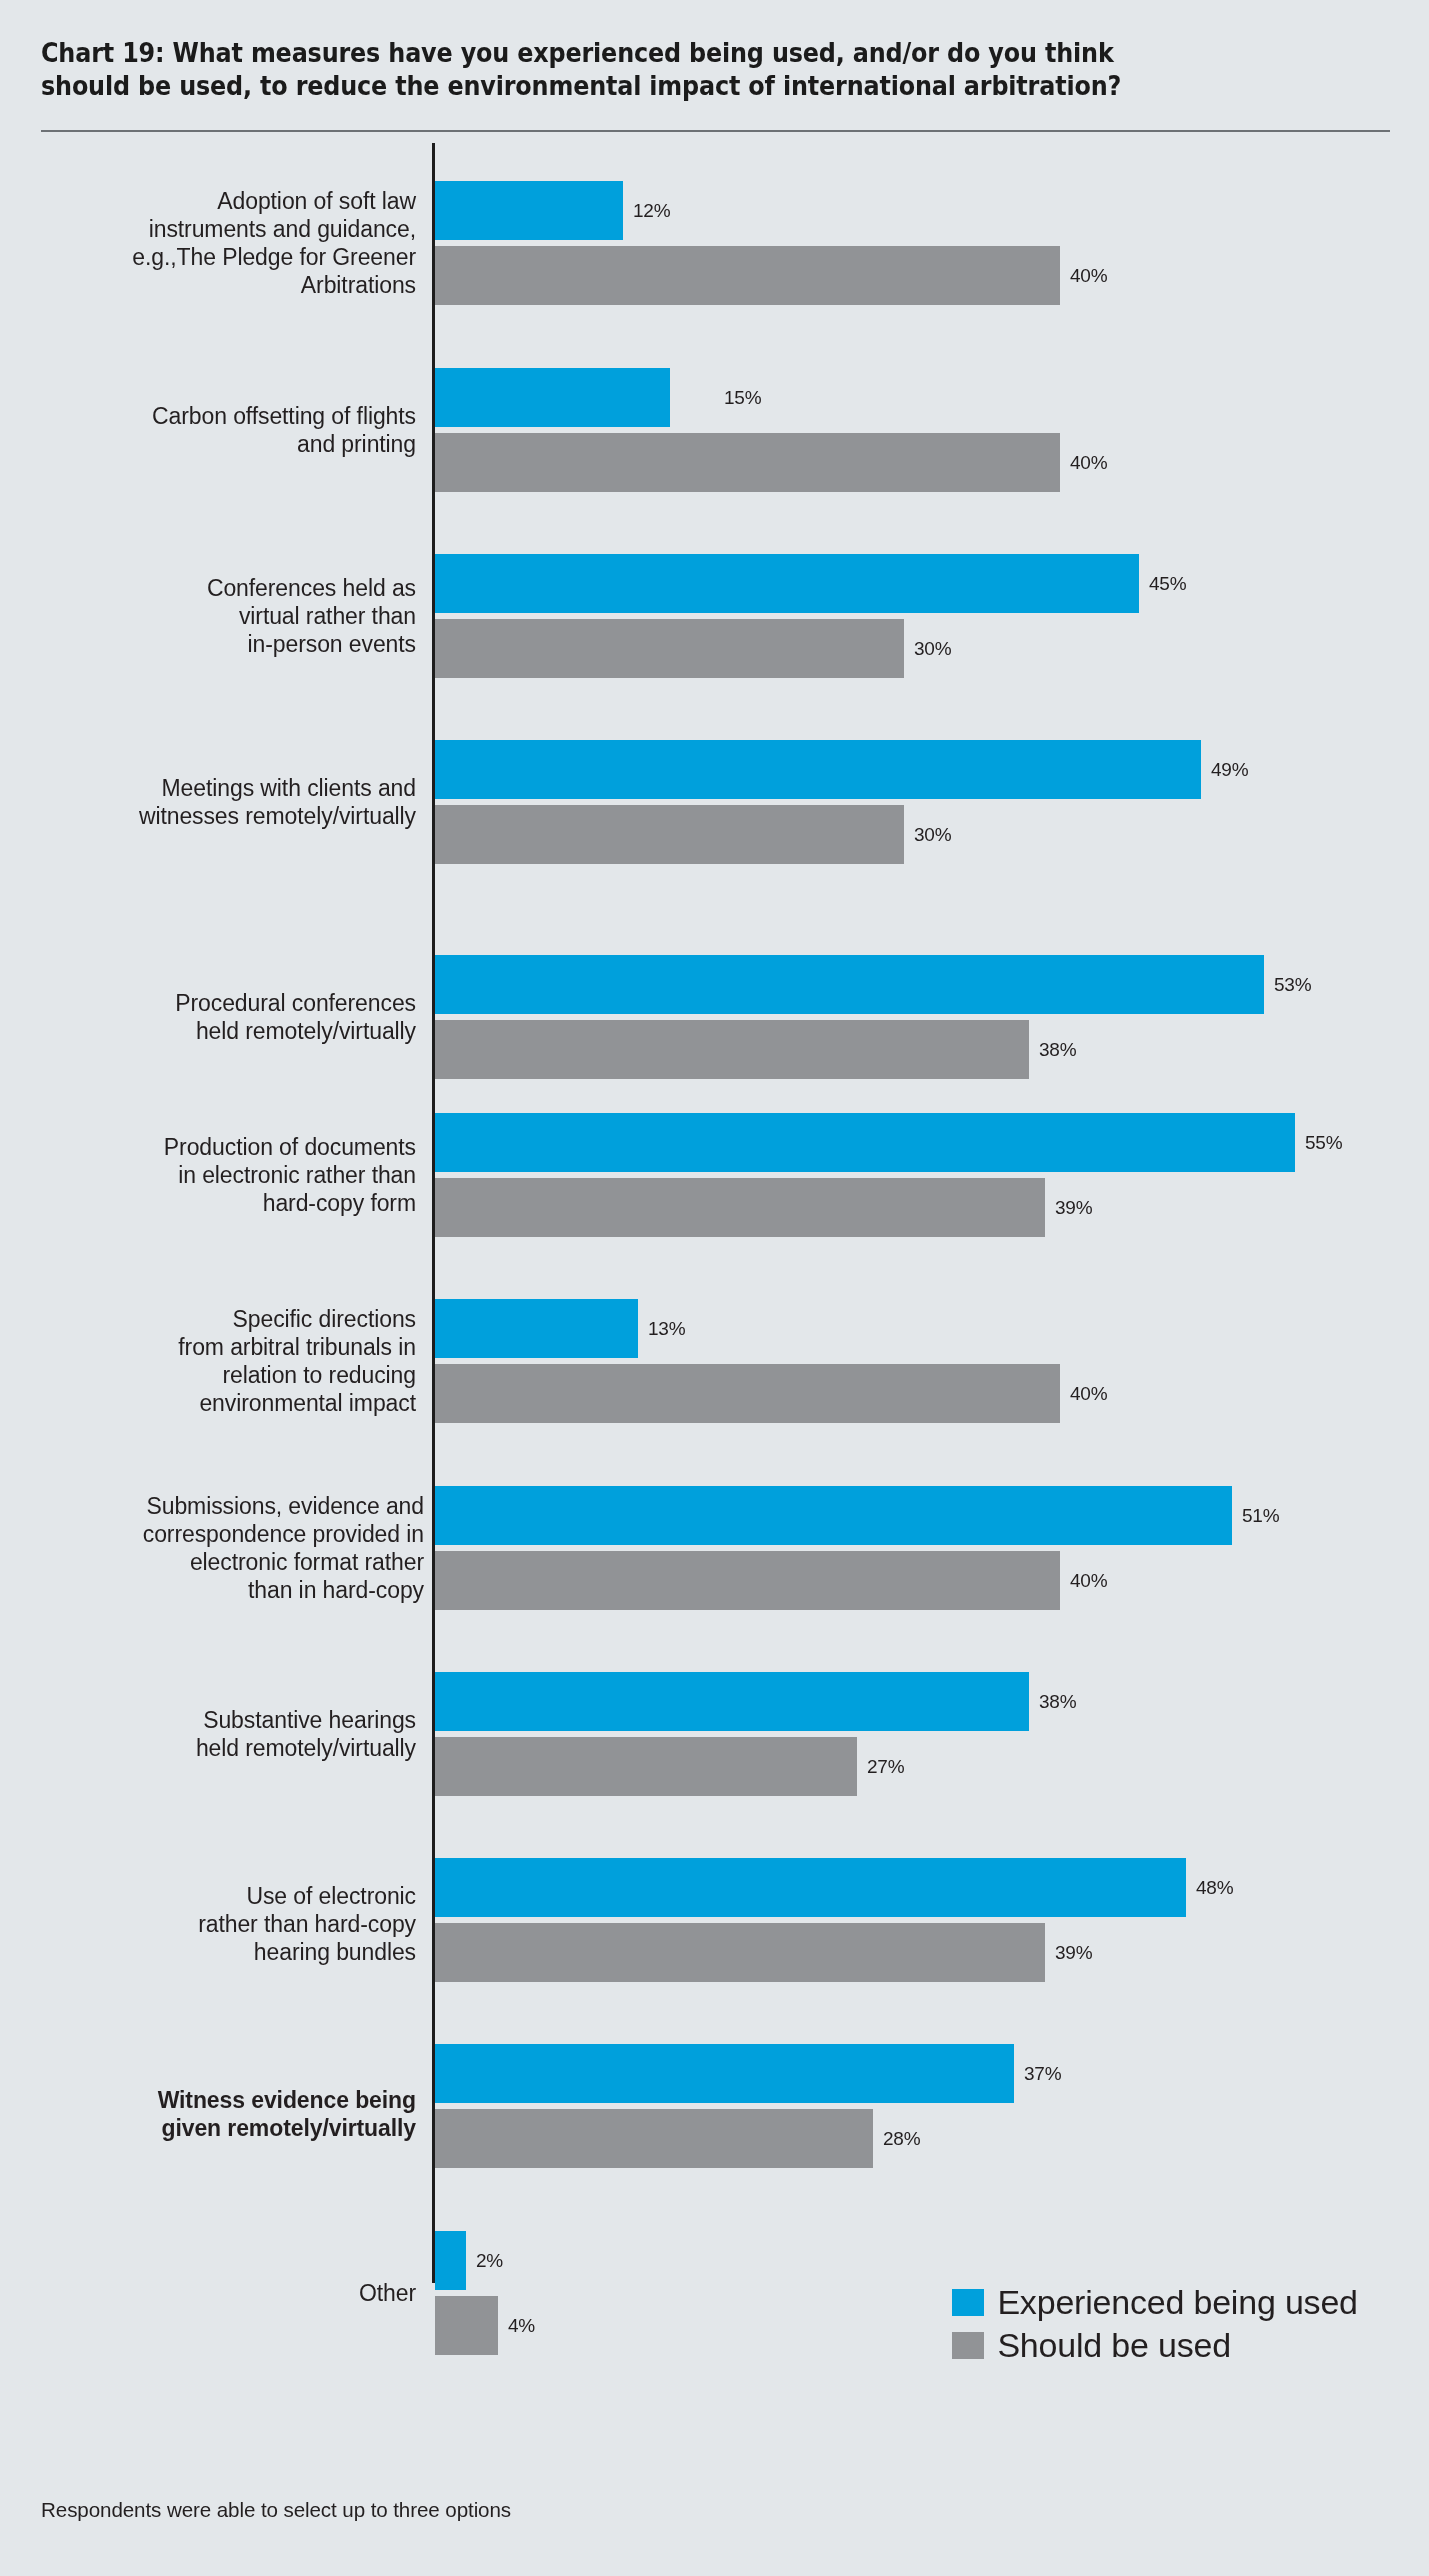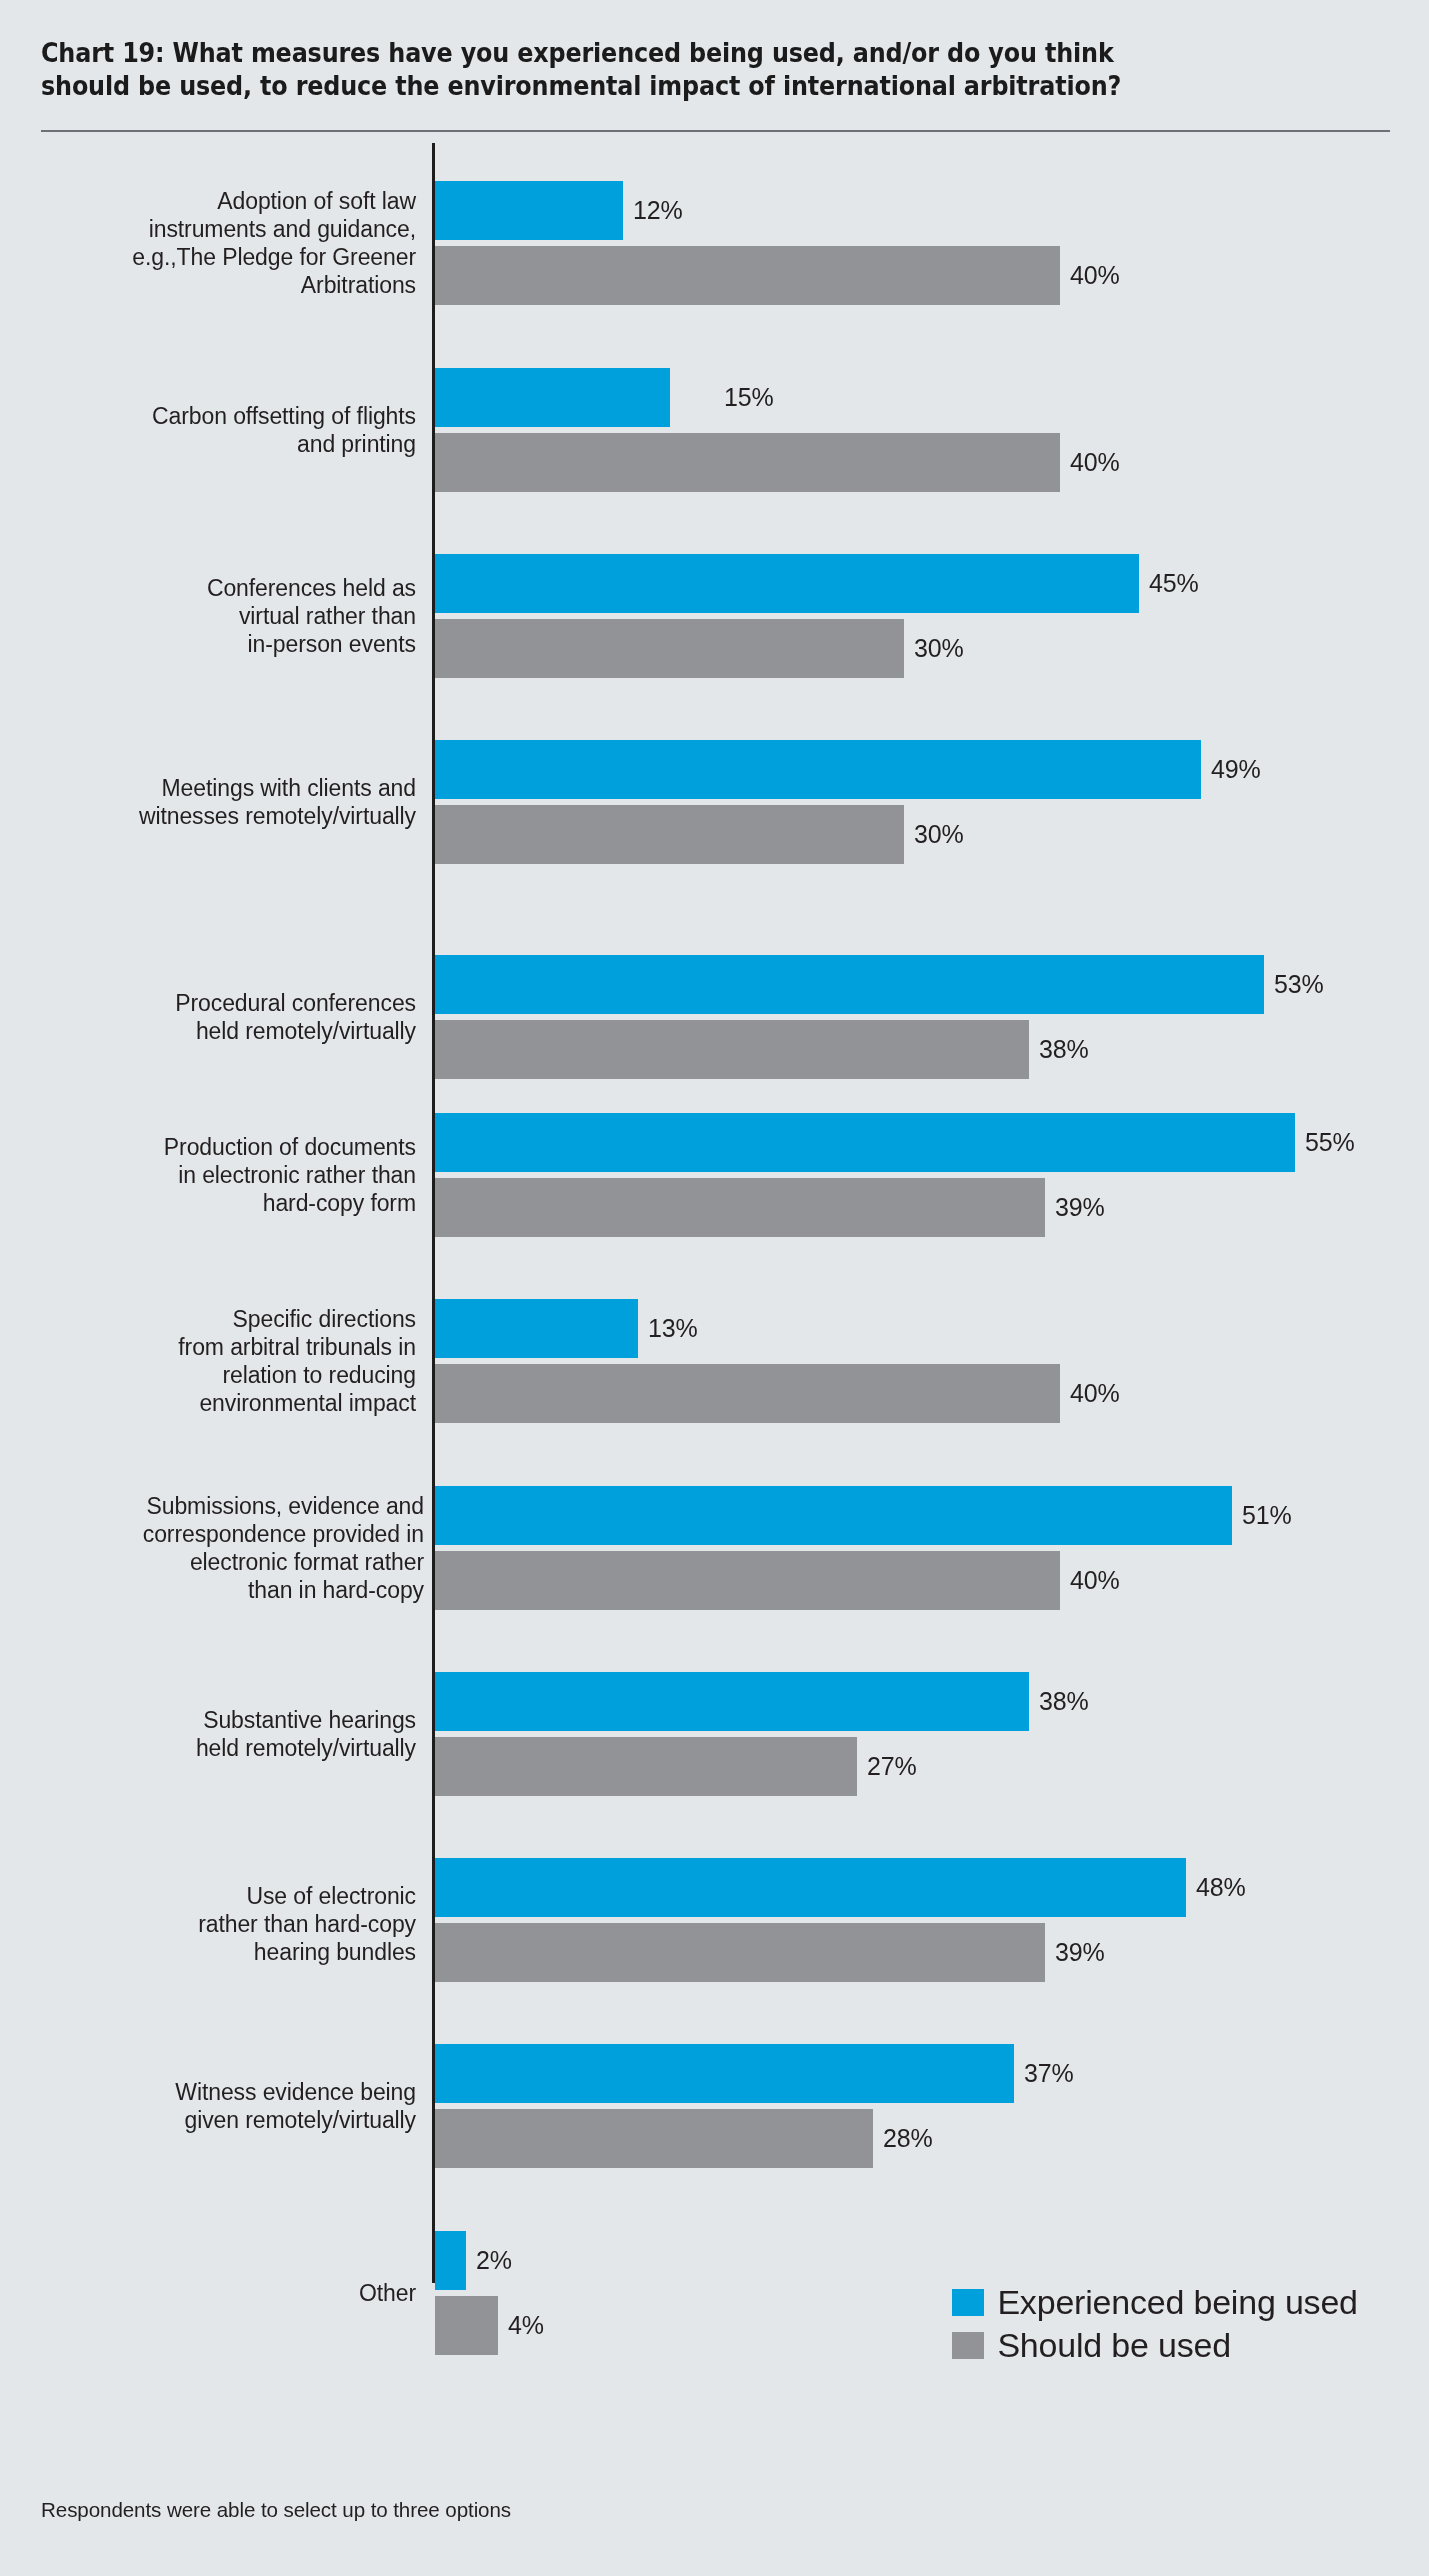--- a/index.html
+++ b/index.html
@@ -90,21 +90,21 @@
     left: 435px;
     height: 59px;
   }
   .bar.blue { background: #00a0dc; }
   .bar.gray { background: #919396; }
 
   .bar-value {
     position: absolute;
     height: 59px;
     line-height: 59px;
-    font-size: 25px;
+    font-size: 19px;
     color: #231f20;
     white-space: nowrap;
     letter-spacing: -0.2px;
   }
 
   
   .legend {
     position: absolute;
     left: 952px;
     top: 2284px;
@@ -240,21 +240,21 @@
         <div class="group" style="top: 1715px; height: 124px;">
           <div class="cat-label" style="top: 24px;">Use of electronic
 rather than hard-copy
 hearing bundles</div>
           <div class="bar blue" style="top: 0px; width: 751px;"></div>
           <div class="bar-value" style="top: 0px; left: 1196px;">48%</div>
           <div class="bar gray" style="top: 65px; width: 610px;"></div>
           <div class="bar-value" style="top: 65px; left: 1055px;">39%</div>
         </div>
         <div class="group" style="top: 1901px; height: 124px;">
-          <div class="cat-label" style="top: 34px;">Witness evidence being
+          <div class="cat-label" style="top: 42px; font-weight: bold;">Witness evidence being
 given remotely/virtually</div>
           <div class="bar blue" style="top: 0px; width: 579px;"></div>
           <div class="bar-value" style="top: 0px; left: 1024px;">37%</div>
           <div class="bar gray" style="top: 65px; width: 438px;"></div>
           <div class="bar-value" style="top: 65px; left: 883px;">28%</div>
         </div>
         <div class="group" style="top: 2088px; height: 124px;">
           <div class="cat-label" style="top: 48px;">Other</div>
           <div class="bar blue" style="top: 0px; width: 31px;"></div>
           <div class="bar-value" style="top: 0px; left: 476px;">2%</div>

